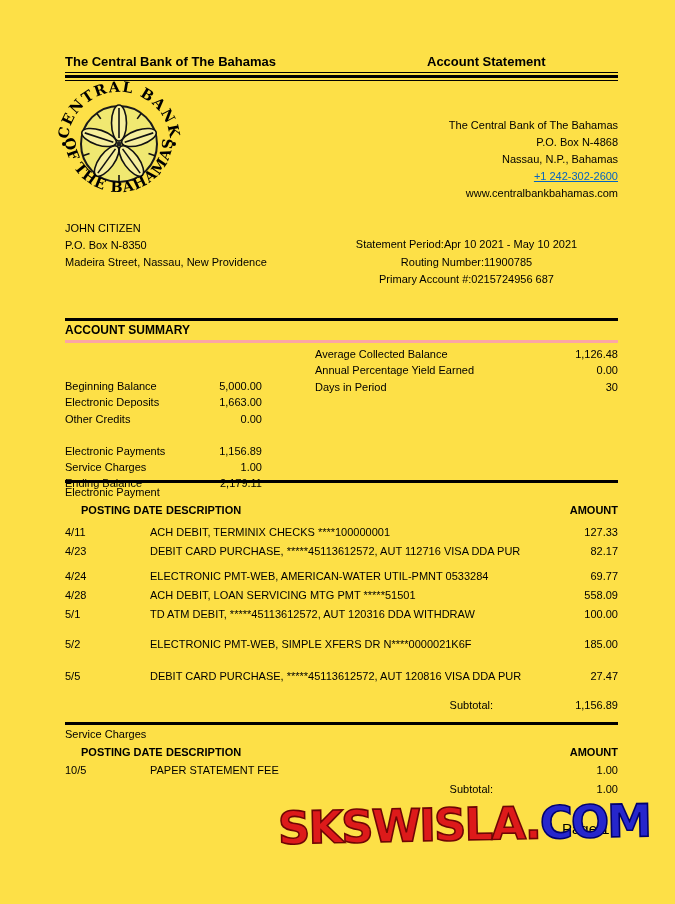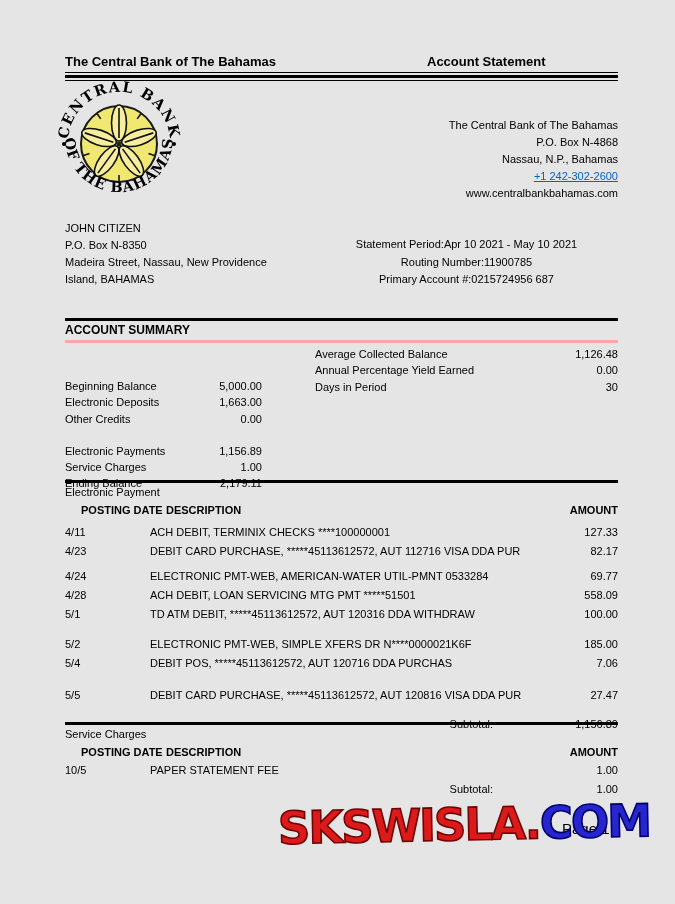--- a/index.html
+++ b/index.html
@@ -1,19 +1,19 @@
 <!DOCTYPE html>
 <html><head>
 <meta charset="utf-8">
 <style>
   * { margin:0; padding:0; box-sizing:border-box; }
   html,body { background:#ffffff; }
   body { font-family:"Liberation Sans", sans-serif; color:#000; }
   .page {
-    position:relative; width:675px; height:904px; background:#e5e5e5;
+    position:relative; width:675px; height:904px; background:#fde047;
     overflow:hidden; font-size:11px;
   }
 
   
   .header { position:absolute; left:65px; right:57px; top:54px; }
   .hdr-row { display:flex; border-bottom:1px solid #000; padding-bottom:3px; }
   .hdr-left { flex:1; font-size:13px; font-weight:bold; }
   .hdr-right { width:191px; font-size:13px; font-weight:bold; }
   .double-rule { margin-top:2px; height:6px; border-top:3px solid #000; border-bottom:1px solid #000; }
 
@@ -137,21 +137,20 @@
     <div>P.O. Box N-4868</div>
     <div>Nassau, N.P., Bahamas</div>
     <div><span class="link">+1 242-302-2600</span></div>
     <div>www.centralbankbahamas.com</div>
   </div>
 
   <div class="customer">
     <div>JOHN CITIZEN</div>
     <div>P.O. Box N-8350</div>
     <div>Madeira Street, Nassau, New Providence</div>
-    <div>Island, BAHAMAS</div>
   </div>
 
   <div class="stmt-info">
     <div class="row">
       <span>Statement Period:</span>
       <span>Apr 10 2021 - May 10 2021</span>
     </div>
     <div class="row">
       <span>Routing Number:</span>
       <span>11900785</span>
@@ -242,25 +241,20 @@
         <div class="col-date">5/1</div>
         <div class="col-desc">TD ATM DEBIT, *****45113612572, AUT 120316 DDA WITHDRAW</div>
         <div class="col-amt">100.00</div>
       </div>
       <div class="row-spacer-m"></div>
       <div class="txn-row">
         <div class="col-date">5/2</div>
         <div class="col-desc">ELECTRONIC PMT-WEB, SIMPLE XFERS DR N****0000021K6F</div>
         <div class="col-amt">185.00</div>
       </div>
-      <div class="txn-row">
-        <div class="col-date">5/4</div>
-        <div class="col-desc">DEBIT POS, *****45113612572, AUT 120716 DDA PURCHAS</div>
-        <div class="col-amt">7.06</div>
-      </div>
       <div class="row-spacer-l"></div>
       <div class="txn-row">
         <div class="col-date">5/5</div>
         <div class="col-desc">DEBIT CARD PURCHASE, *****45113612572, AUT 120816 VISA DDA PUR</div>
         <div class="col-amt">27.47</div>
       </div>
     </div>
     <div class="subtotal-row">
       <div class="subtotal-label">Subtotal:</div>
       <div class="subtotal-amt">1,156.89</div>

